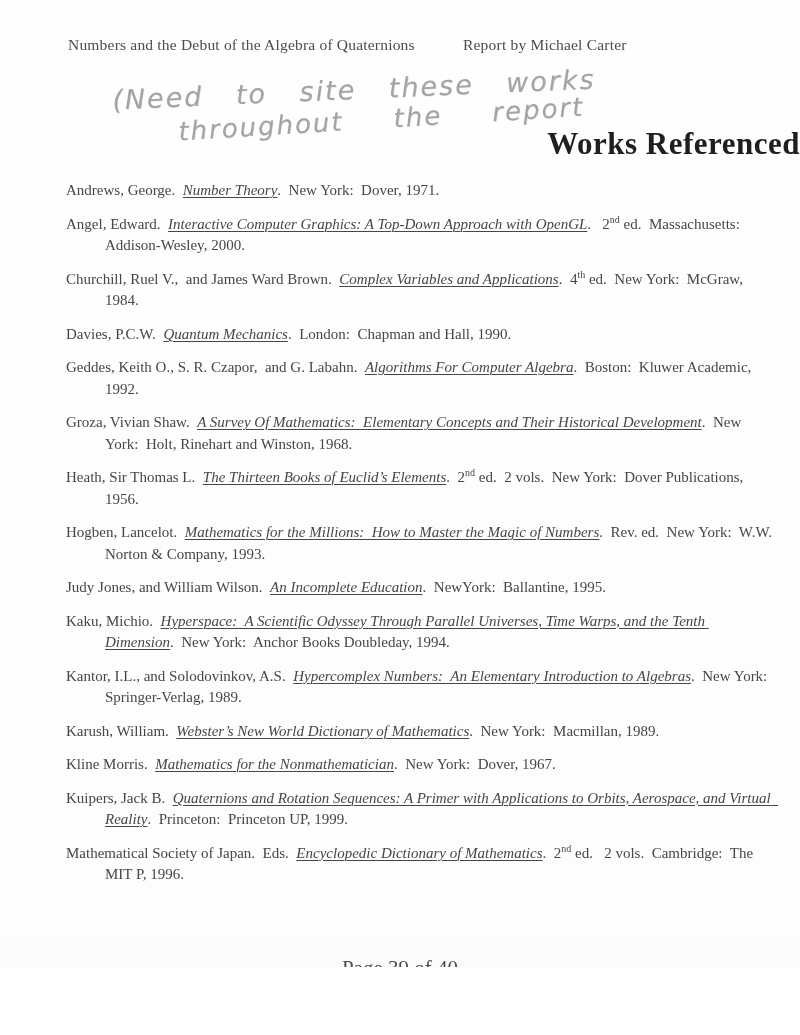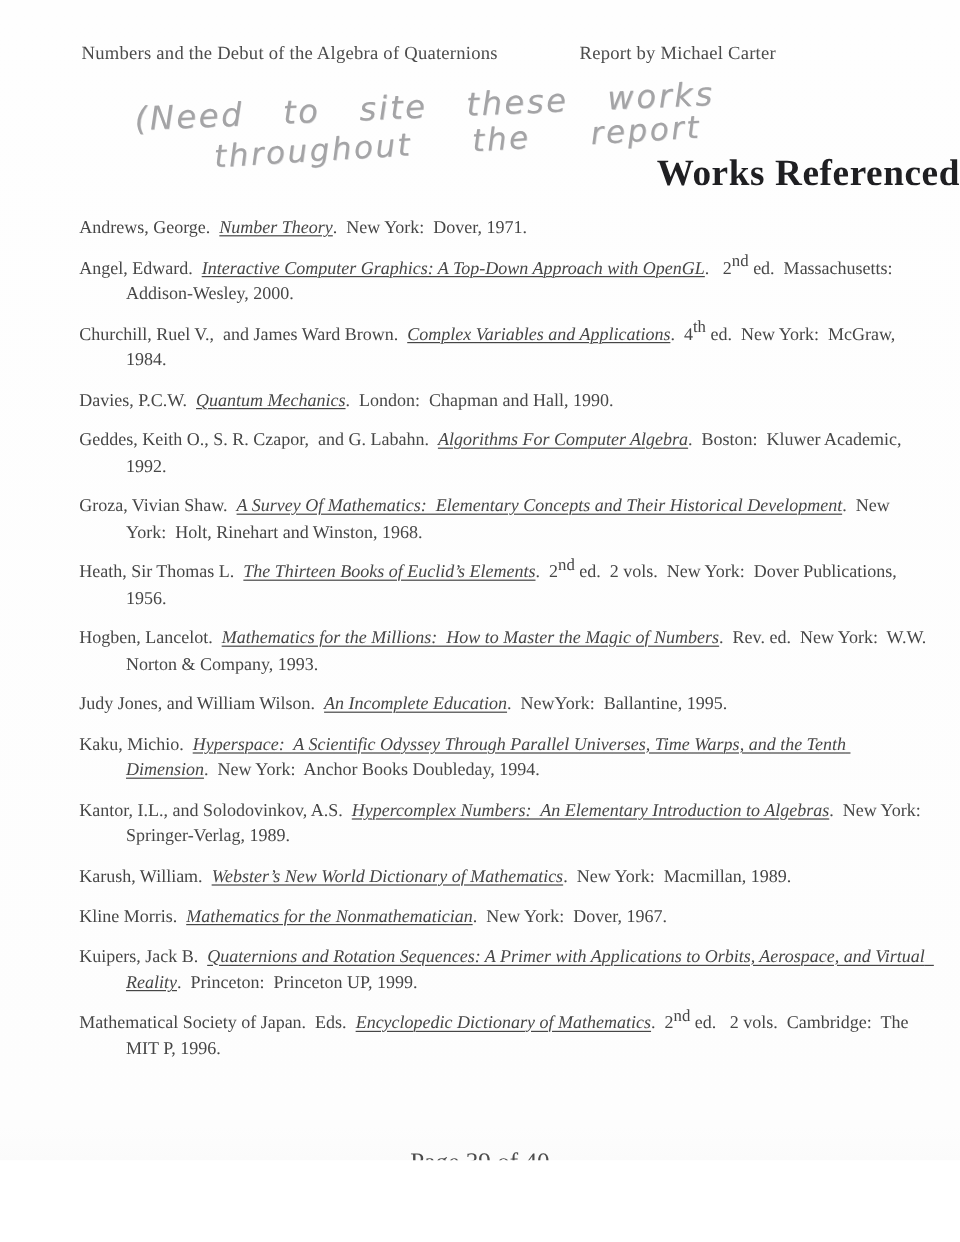--- a/index.html
+++ b/index.html
@@ -20,21 +20,21 @@
     position: absolute;
     top: 36px;
     left: 68px;
     font-size: 15.5px;
     color: #4c4c4c;
     letter-spacing: 0.2px;
   }
   .header-right {
     position: absolute;
     top: 36px;
-    left: 483px;
+    left: 463px;
     font-size: 15.5px;
     color: #4c4c4c;
     letter-spacing: 0.2px;
   }
   .handwriting {
     position: absolute;
     left: 0;
     top: 0;
     width: 800px;
     pointer-events: none;
@@ -89,21 +89,21 @@
     white-space: pre-wrap;
     color: #464646;
   }
   .entry .u {
     text-decoration: underline;
     text-decoration-thickness: 1px;
     text-underline-offset: 2px;
     font-style: italic;
   }
   .entry sup {
-    font-size: 14px;
+    font-size: 10px;
     line-height: 0;
   }
   .footer {
     position: absolute;
     top: 956px;
     left: 0;
     width: 800px;
     text-align: center;
     font-size: 21px;
     color: #4c4c4c;

